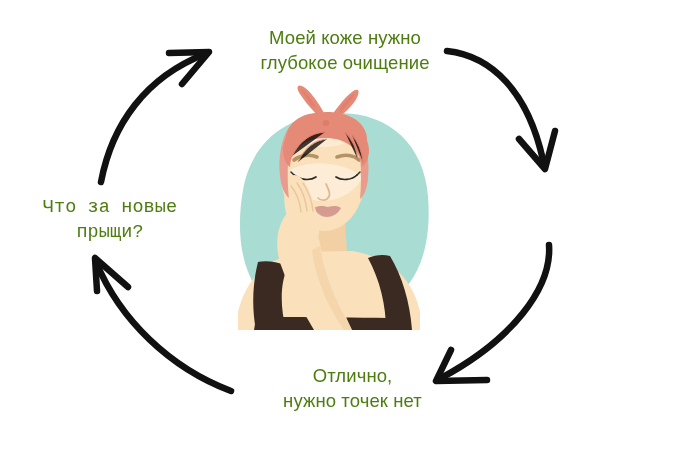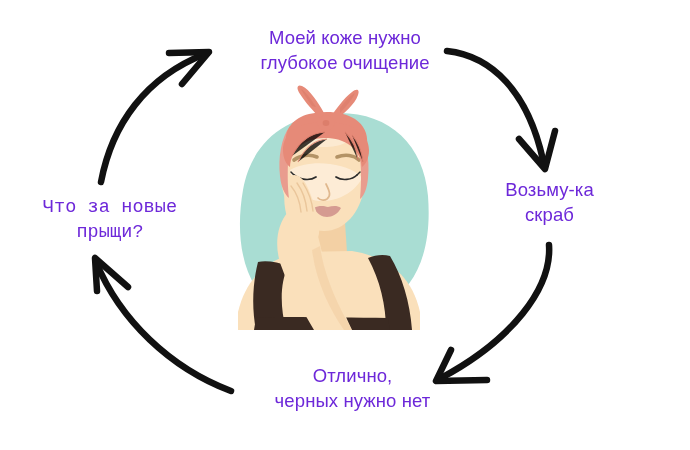--- a/index.html
+++ b/index.html
@@ -19,21 +19,21 @@
   }
   .svg-layer {
     position: absolute;
     left: 0;
     top: 0;
     width: 690px;
     height: 450px;
   }
   .label {
     position: absolute;
-    color: #6d28d9;
+    color: #4d7c0f;
     font-size: 18.5px;
     line-height: 1.33;
     text-align: center;
     white-space: pre-line;
     letter-spacing: 0.1px;
   }
   #label-top {
     left: 195px;
     top: 26px;
     width: 300px;
@@ -205,22 +205,20 @@
       <g>
         <path stroke-width="6.5" d="M101 182 C 112 124, 146 77, 205 54"></path>
         <path stroke-width="6.5" d="M169 53 L 209 52 L 182 84"></path>
       </g>
     </g>
   </svg>
 
   <div class="label" id="label-top">Моей коже нужно
 глубокое очищение</div>
 
-  <div class="label" id="label-right">Возьму-ка
-скраб</div>
 
   <div class="label" id="label-bottom">Отлично,
-черных нужно нет</div>
+нужно точек нет</div>
 
   <div class="label" id="label-left">Что за новые
 прыщи?</div>
 
 </div>
 
 </body></html>

